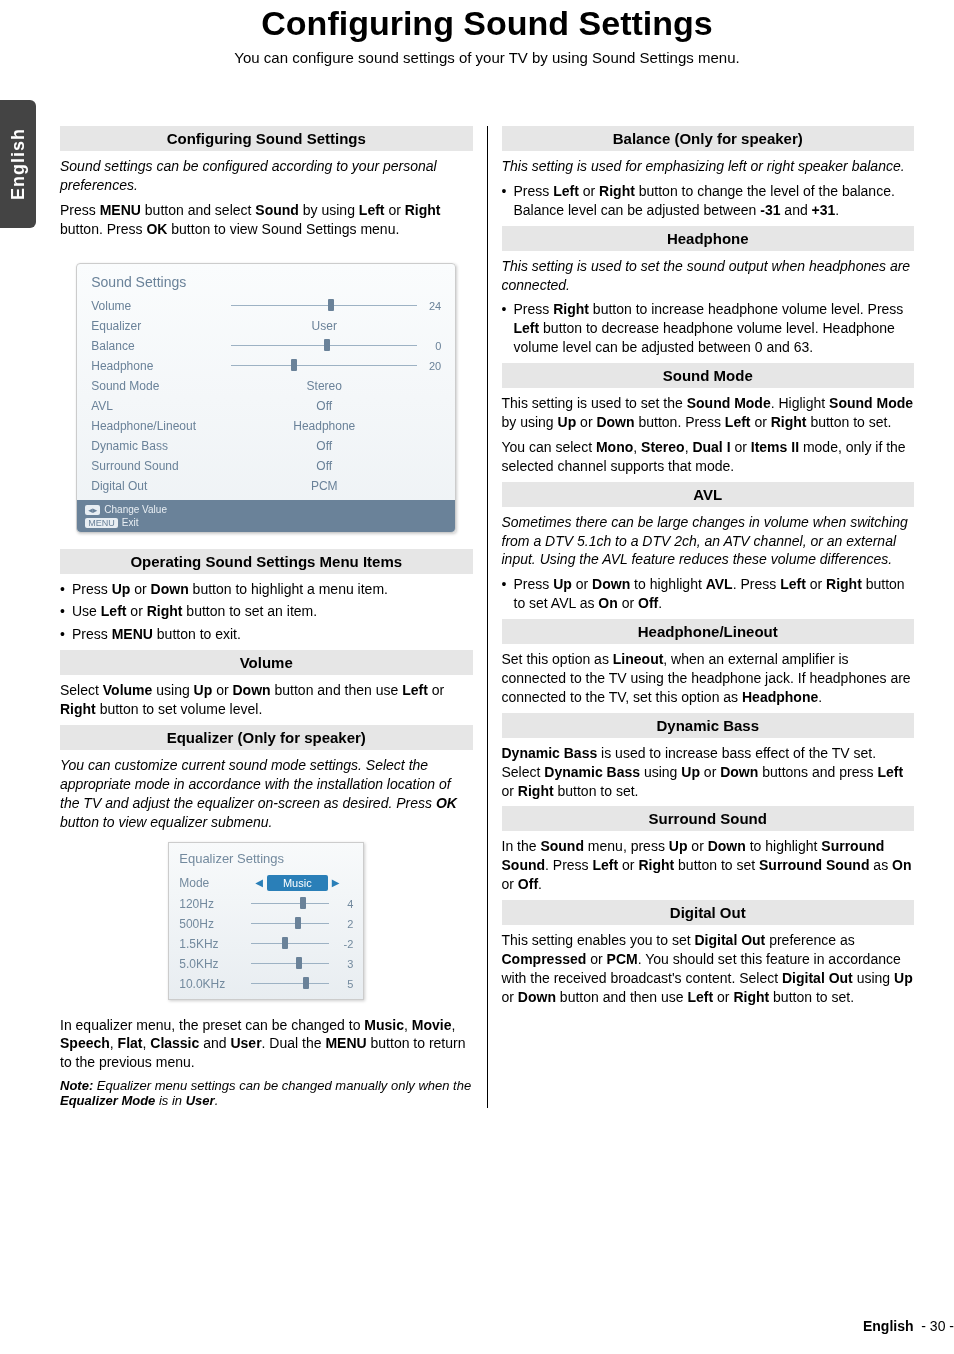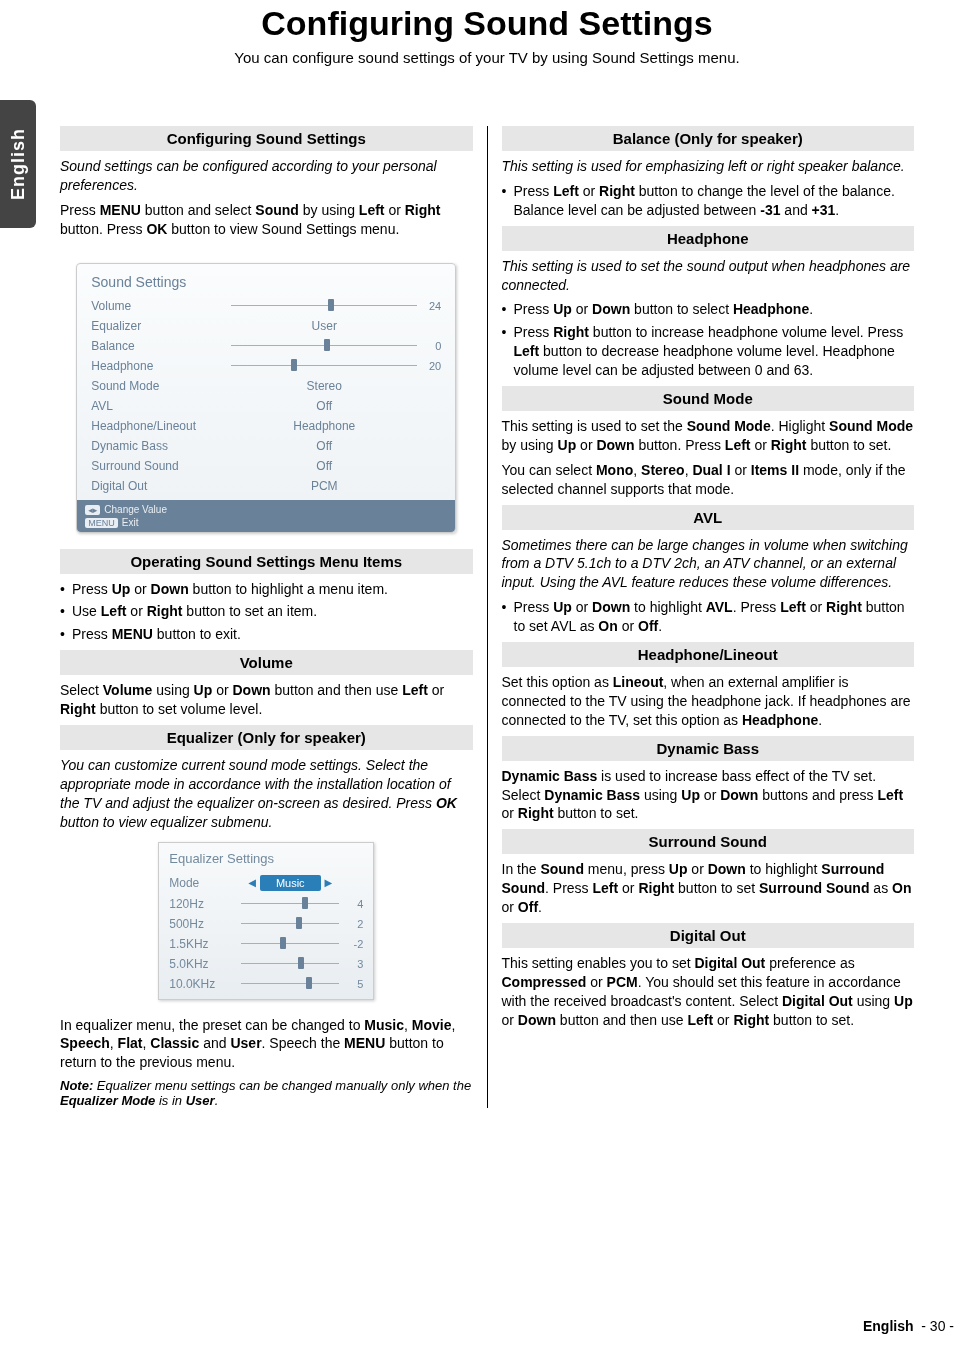--- a/index.html
+++ b/index.html
@@ -32,21 +32,21 @@
   .osd1 .row .ctrl { flex:1; display:flex; align-items:center; justify-content:center; position:relative; }
   .osd1 .row .val { flex:0 0 24px; text-align:right; font-size:11px; }
   .slider-track { height:1px; background:#9db2c4; width:100%; position:relative; }
   .slider-thumb { width:6px; height:12px; background:#6a8299; position:absolute; top:-6px; border-radius:1px; }
   .centered-txt { color:#6a8299; }
   .osd1 .ftr { background:#6a8299; color:#e8eef3; display:flex; font-size:10px; border-radius:0 0 4px 4px; }
   .osd1 .ftr .half { flex:1; padding:4px 8px; display:flex; flex-direction:column; gap:2px; }
   .badge { display:inline-block; background:#e8eef3; color:#6a8299; padding:0 3px; border-radius:2px; margin-right:4px; font-size:9px; }
 
   
-  .osd2 { border:1px solid #ccc; width:216px; margin:10px auto 16px; background:linear-gradient(#f8fafb,#e8edf1); font-size:12px; color:#738a9e; box-shadow:1px 1px 3px rgba(0,0,0,.2); }
+  .osd2 { border:1px solid #ccc; width:196px; margin:10px auto 16px; background:linear-gradient(#f8fafb,#e8edf1); font-size:12px; color:#738a9e; box-shadow:1px 1px 3px rgba(0,0,0,.2); }
   .osd2 .hdr { padding:8px 10px 6px; font-size:13px; }
   .osd2 .row { display:flex; align-items:center; padding:3px 10px; }
   .osd2 .row .lbl { flex:0 0 72px; }
   .osd2 .row .ctrl { flex:1; display:flex; align-items:center; justify-content:center; position:relative; }
   .osd2 .row .val { flex:0 0 24px; text-align:right; font-size:11px; }
   .mode-chip { background:#2a7fb8; color:#fff; padding:2px 16px; border-radius:2px; font-size:11px; }
   .mode-arrow { color:#2a7fb8; font-size:10px; padding:0 4px; }
 </style>
 </head>
 <body>
@@ -202,37 +202,36 @@
             <div class="lbl">10.0KHz</div>
             <div class="ctrl">
               <div class="slider-track">
                 <div class="slider-thumb" style="left:66%"></div>
               </div>
             </div>
             <div class="val">5</div>
           </div>
       </div>
 
-      <div class="body-text"><span>In equalizer menu, the preset can be changed to </span><b>Music</b><span>, </span><b>Movie</b><span>, </span><b>Speech</b><span>, </span><b>Flat</b><span>, </span><b>Classic</b><span> and </span><b>User</b><span>. Speech the </span><b>MENU</b><span> button to return to the previous menu.</span></div>
+      <div class="body-text"><span>In equalizer menu, the preset can be changed to </span><b>Music</b><span>, </span><b>Movie</b><span>, </span><b>Speech</b><span>, </span><b>Flat</b><span>, </span><b>Classic</b><span> and </span><b>User</b><span>. Dual the </span><b>MENU</b><span> button to return to the previous menu.</span></div>
       <div class="note"><b>Note:</b><span> Equalizer menu settings can be changed  manually only when the </span><b>Equalizer Mode</b><span> is in </span><b>User</b><span>.</span></div>
     </div>
 
     <div class="divider"></div>
 
     <div class="col">
       <div class="section-bar">Balance (Only for speaker)</div>
       <div class="body-text italic">This setting is used for emphasizing left or right speaker balance.</div>
       <ul class="bullets">
         <li><span>Press </span><b>Left</b><span> or </span><b>Right</b><span> button to change the level of the balance. Balance level can be adjusted between </span><b>-31</b><span> and </span><b>+31</b><span>.</span></li>
       </ul>
 
       <div class="section-bar tight">Headphone</div>
       <div class="body-text italic">This setting is used to set the sound output when headphones are connected.</div>
       <ul class="bullets">
-        <li><span>Press </span><b>Up</b><span> or </span><b>Down</b><span> button to select </span><b>Headphone</b><span>.</span></li>
         <li><span>Press </span><b>Right</b><span> button to increase headphone volume level. Press </span><b>Left</b><span> button to decrease headphone volume level. Headphone volume level can be adjusted between 0 and 63.</span></li>
       </ul>
 
       <div class="section-bar tight">Sound Mode</div>
       <div class="body-text"><span>This setting is used to set the </span><b>Sound Mode</b><span>. Higlight </span><b>Sound Mode</b><span> by using </span><b>Up</b><span> or </span><b>Down</b><span> button. Press </span><b>Left</b><span> or </span><b>Right</b><span> button to set.</span></div>
       <div class="body-text"><span>You can select </span><b>Mono</b><span>, </span><b>Stereo</b><span>, </span><b>Dual I</b><span> or </span><b>Items II</b><span> mode, only if the selected channel supports that mode.</span></div>
 
       <div class="section-bar tight">AVL</div>
       <div class="body-text italic">Sometimes there can be large changes in volume when switching from a DTV 5.1ch to a DTV 2ch, an ATV channel, or an external input. Using the AVL feature reduces these volume differences.</div>
       <ul class="bullets">

